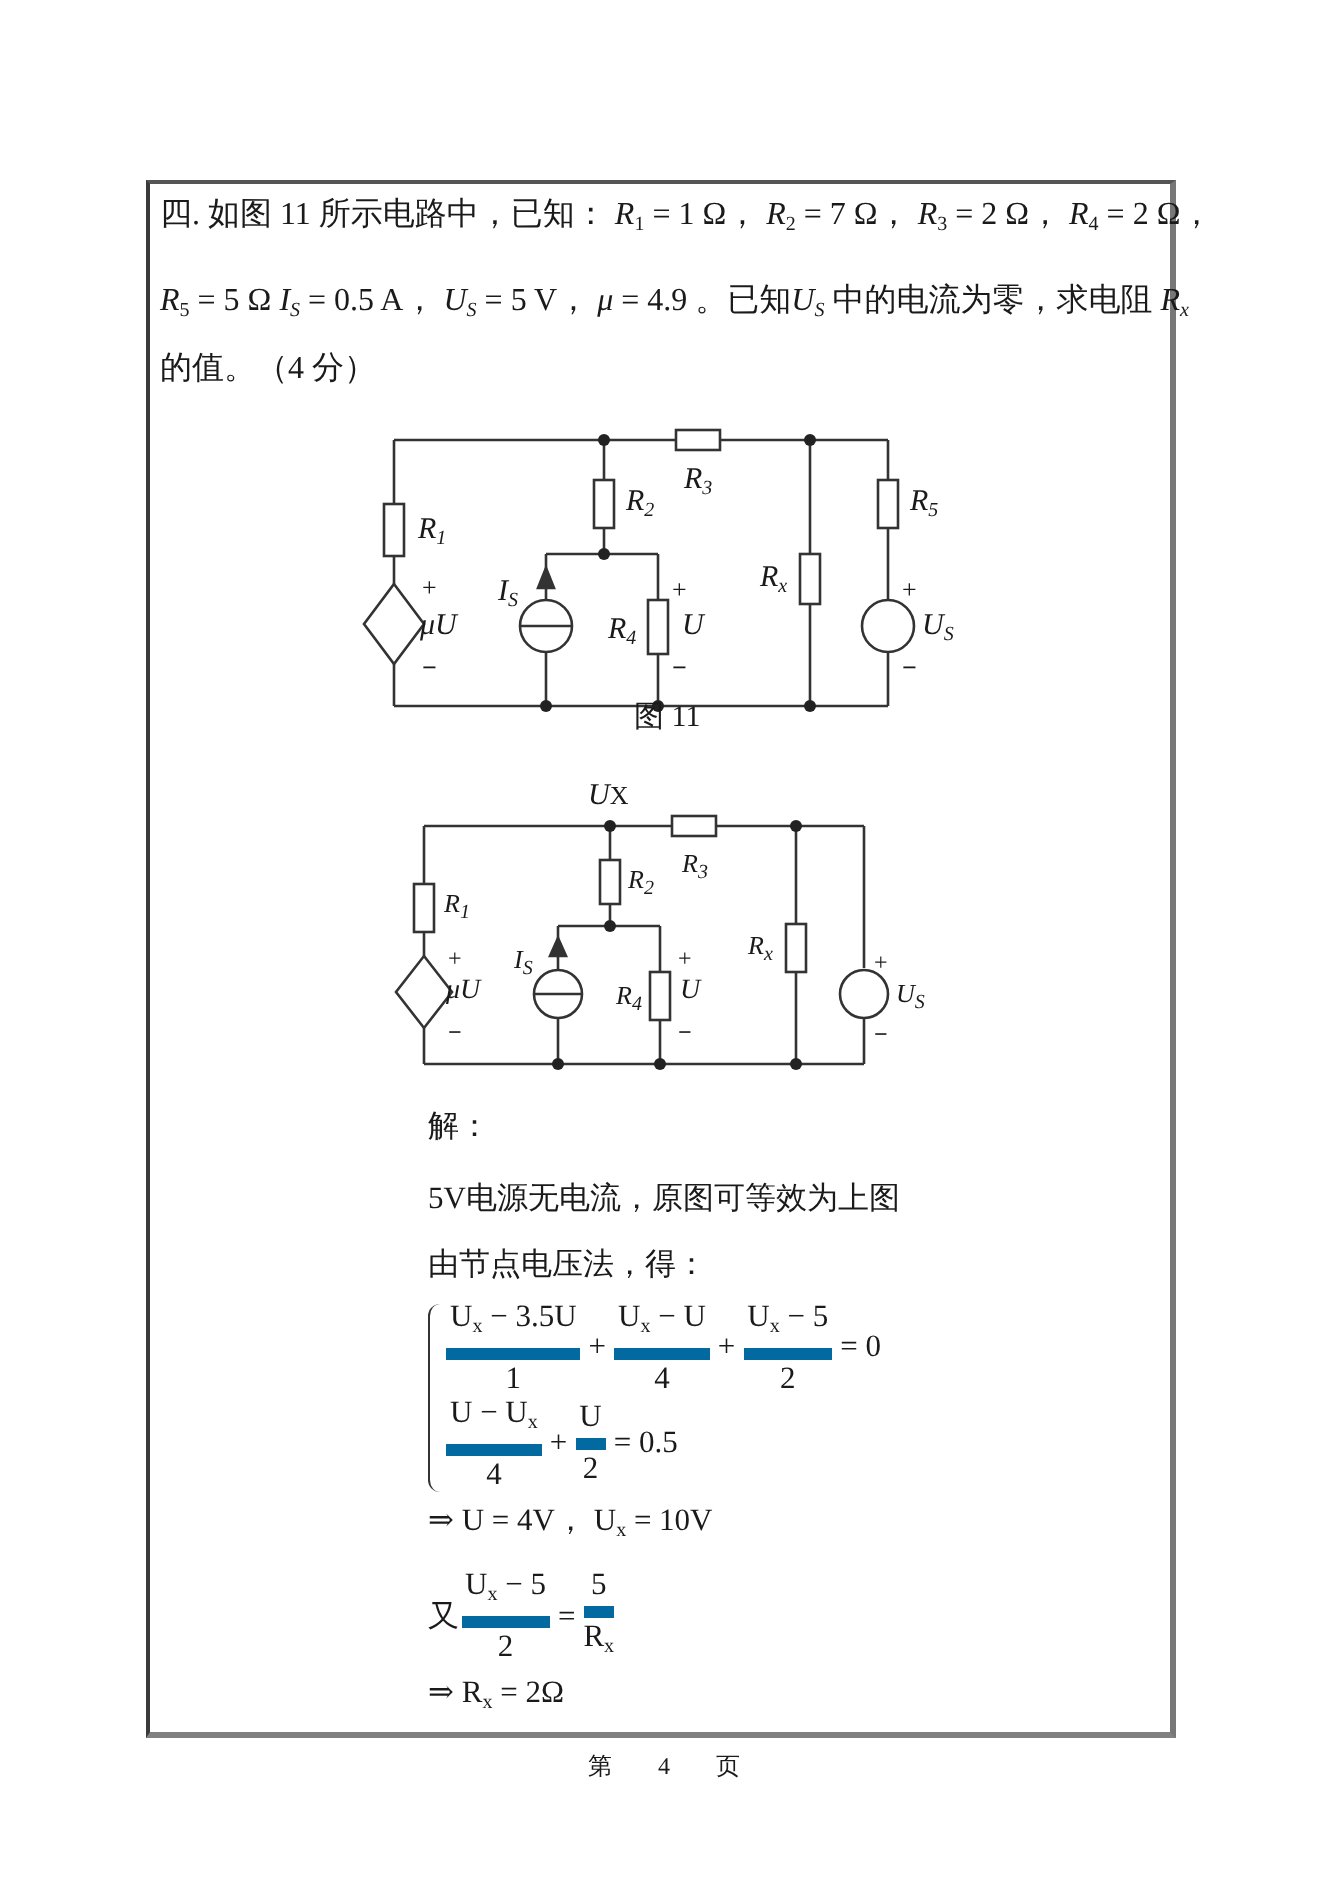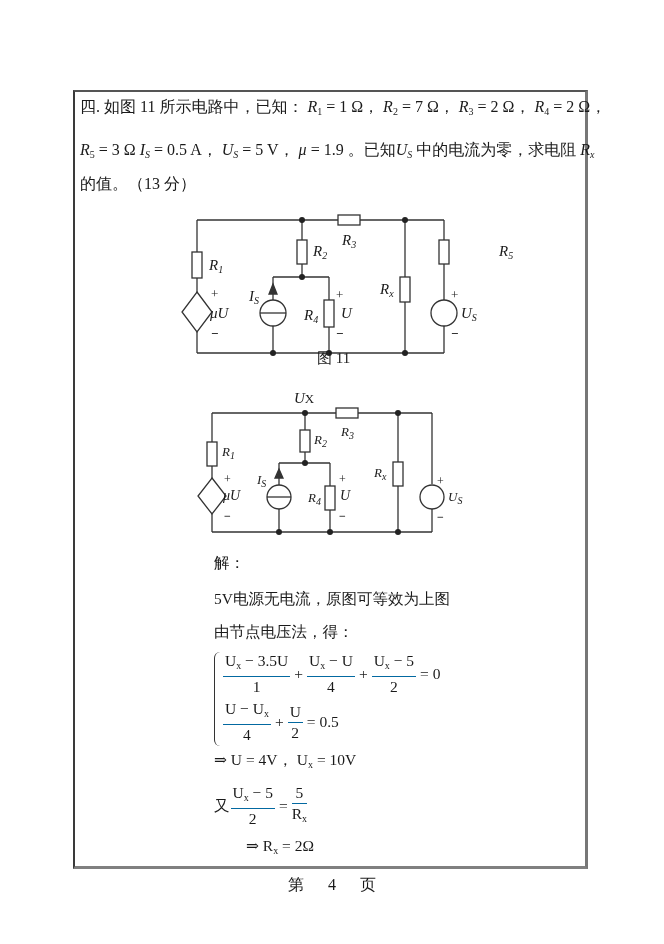--- a/index.html
+++ b/index.html
@@ -6,28 +6,28 @@
   body { width:664px; height:944px; position:relative; overflow:hidden;
          font-family:"Liberation Serif","DejaVu Serif",serif; color:#1a1a1a; }
   .frame { position:absolute; left:73px; top:90px; width:515px; height:779px;
            border-top:2px solid #555; border-left:2px solid #3a3a3a;
            border-right:3px solid #777; border-bottom:3px solid #808080; box-sizing:border-box; }
   .line { position:absolute; font-size:16px; white-space:nowrap; }
   .it { font-style:italic; }
   sub { font-size:10px; vertical-align:-3px; }
   .sol { position:absolute; left:214px; font-size:15.5px; white-space:nowrap; }
   .frac { display:inline-block; vertical-align:middle; text-align:center; margin:0 1px; }
-  .frac .num { display:block; border-bottom:1px solid #0369a1; padding:0 2px; line-height:20px; }
+  .frac .num { display:block; border-bottom:6px solid #0369a1; padding:0 2px; line-height:20px; }
   .frac .den { display:block; line-height:20px; }
   .eqsys { position:absolute; left:214px; top:650px; font-size:15.5px; }
   .brace { position:absolute; left:0; top:2px; width:8px; height:94px;
            border-left:1.5px solid #333; border-radius:6px 0 0 6px; }
   .eqrow { position:relative; margin-left:8px; height:48px; white-space:nowrap; display:flex; align-items:center; }
   .op { margin:0 3px; }
-  .footer { position:absolute; top:875px; left:0; width:664px; text-align:center; font-size:16px; }
+  .footer { position:absolute; top:875px; left:0; width:664px; text-align:center; font-size:12px; }
   .footer span { margin:0 10px; }
   svg { position:absolute; left:0; top:0; }
 </style>
 </head>
 <body>
 
 <div class="frame"></div>
 
 <div class="line" style="left:80px;top:97px;">
   <span>四. 如图 11 所示电路中，已知：</span>
@@ -35,31 +35,31 @@
   <span>= 1 Ω，</span>
   <span class="it">R</span><sub>2</sub>
   <span>= 7 Ω，</span>
   <span class="it">R</span><sub>3</sub>
   <span>= 2 Ω，</span>
   <span class="it">R</span><sub>4</sub>
   <span>= 2 Ω，</span>
 </div>
 <div class="line" style="left:80px;top:140px;">
   <span class="it">R</span><sub>5</sub>
-  <span>= 3 Ω </span>
+  <span>= 5 Ω </span>
   <span class="it">I</span><sub class="it">S</sub>
   <span>= 0.5 A，</span>
   <span class="it">U</span><sub class="it">S</sub>
   <span>= 5 V，</span>
   <span class="it">μ</span>
-  <span>= 1.9 。</span><span>已知</span><span class="it">U</span><sub class="it">S</sub>
+  <span>= 4.9 。</span><span>已知</span><span class="it">U</span><sub class="it">S</sub>
   <span>中的电流为零，求电阻</span>
   <span class="it">R</span><sub class="it">x</sub>
 </div>
-<div class="line" style="left:80px;top:174px;">的值。（13 分）</div>
+<div class="line" style="left:80px;top:174px;">的值。（4 分）</div>
 
 <svg width="664" height="944" style="pointer-events:none">
   <g stroke="#333" stroke-width="1.3" fill="none">
 
     <line x1="197" y1="220" x2="338" y2="220"></line>
     <line x1="360" y1="220" x2="444" y2="220"></line>
     <line x1="197" y1="353" x2="444" y2="353"></line>
     <line x1="197" y1="220" x2="197" y2="252"></line>
     <line x1="197" y1="278" x2="197" y2="292"></line>
     <line x1="197" y1="332" x2="197" y2="353"></line>
@@ -102,21 +102,21 @@
     <circle cx="273" cy="353" r="3"></circle>
       <circle cx="329" cy="353" r="3"></circle>
       <circle cx="405" cy="353" r="3"></circle>
   </g>
 </svg>
 <div>
   <span class="line it" style="left:209px;top:257px;font-size:15px;"><span>R</span><sub>1</sub></span>
   <span class="line it" style="left:313px;top:243px;font-size:15px;"><span>R</span><sub>2</sub></span>
   <span class="line it" style="left:342px;top:232px;font-size:15px;"><span>R</span><sub>3</sub></span>
   <span class="line it" style="left:304px;top:307px;font-size:15px;"><span>R</span><sub>4</sub></span>
-  <span class="line it" style="left:455px;top:243px;font-size:15px;margin-left:44px;"><span>R</span><sub>5</sub></span>
+  <span class="line it" style="left:455px;top:243px;font-size:15px;"><span>R</span><sub>5</sub></span>
   <span class="line it" style="left:380px;top:281px;font-size:15px;"><span>R</span><sub>x</sub></span>
   <span class="line it" style="left:249px;top:288px;font-size:15px;"><span>I</span><sub>S</sub></span>
   <span class="line it" style="left:461px;top:305px;font-size:15px;"><span>U</span><sub>S</sub></span>
   <span class="line it" style="left:210px;top:305px;font-size:15px;">μU</span>
   <span class="line it" style="left:341px;top:305px;font-size:15px;">U</span>
   <span class="line" style="left:211px;top:286px;font-size:13px;">+</span>
   <span class="line" style="left:211px;top:326px;font-size:13px;font-weight:bold;">−</span>
   <span class="line" style="left:336px;top:287px;font-size:13px;">+</span>
   <span class="line" style="left:336px;top:326px;font-size:13px;font-weight:bold;">−</span>
   <span class="line" style="left:451px;top:287px;font-size:13px;">+</span>
@@ -227,19 +227,19 @@
       <span class="num"><span>U</span><sub>x</sub><span> − 5</span></span>
       <span class="den">2</span>
     </span>
   <span class="op">=</span>
   <span class="frac">
       <span class="num">5</span>
       <span class="den"><span>R</span><sub>x</sub></span>
     </span>
 </div>
 
-<div class="sol" style="top:837px;margin-left:32px;"><span>⇒ R</span><sub>x</sub><span> = 2Ω</span></div>
+<div class="sol" style="top:837px;"><span>⇒ R</span><sub>x</sub><span> = 2Ω</span></div>
 
 <div class="footer">
   <span>第</span>
   <span>4</span>
   <span>页</span>
 </div>
 
 </body></html>

